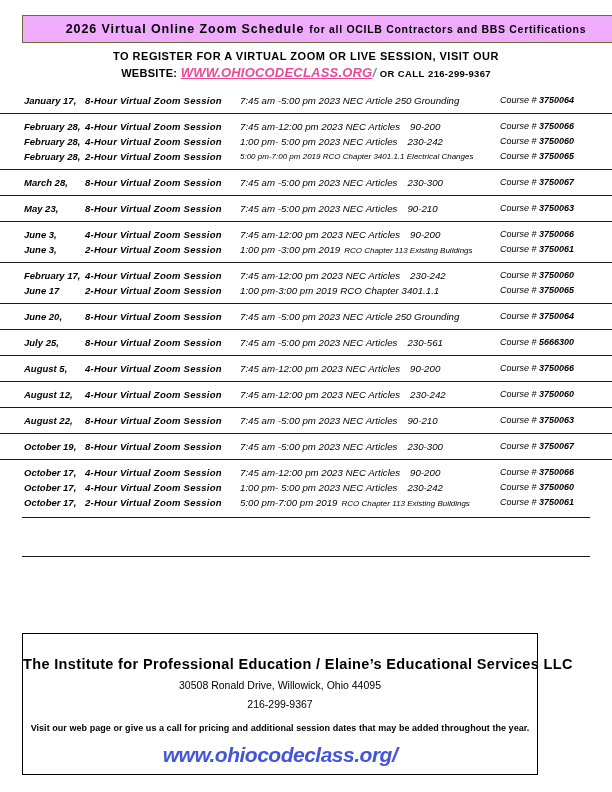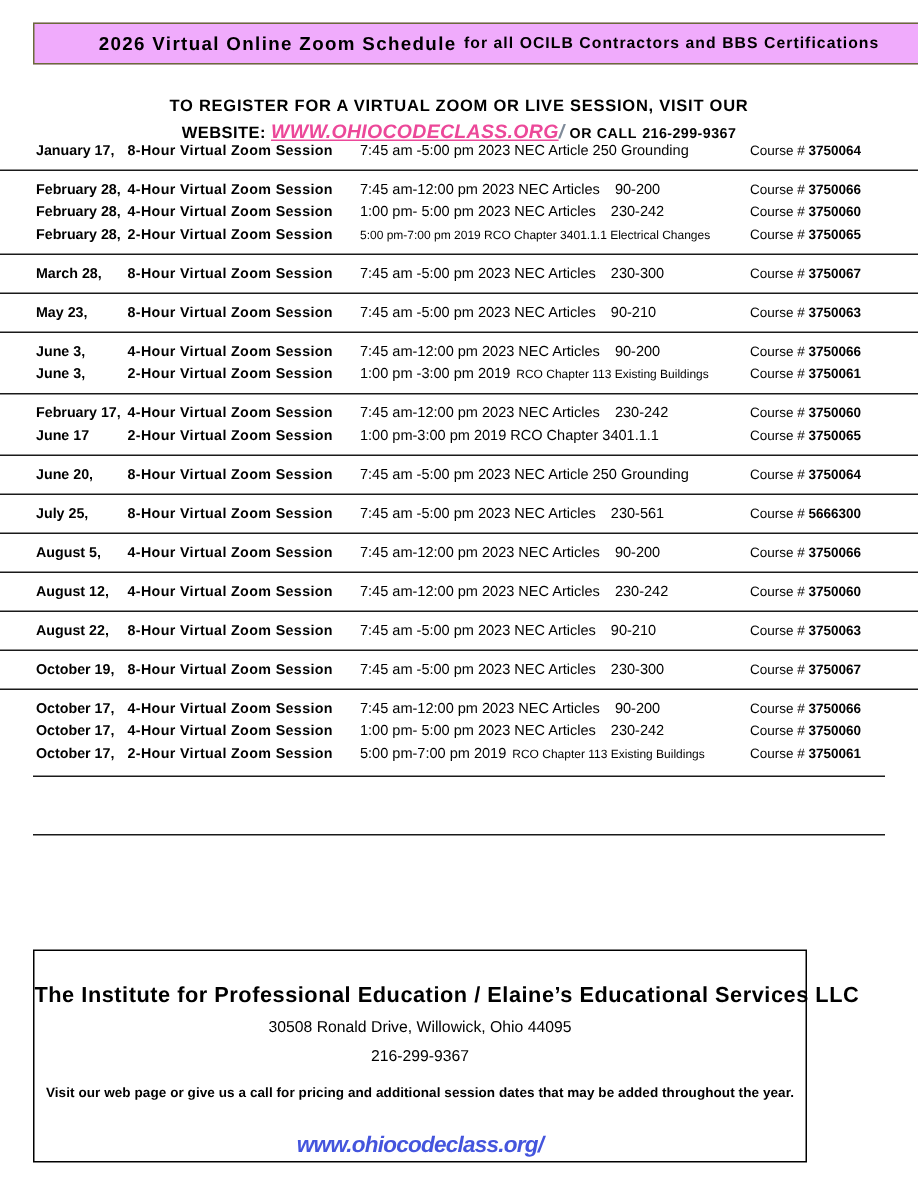--- a/index.html
+++ b/index.html
@@ -44,21 +44,20 @@
     margin-left: 5px;
   }
 
   
   .register {
     position: absolute;
     left: 0;
     top: 50px;
     width: 612px;
     text-align: center;
-    margin-top: 15px;
   }
   .register-line1 {
     font-size: 11px;
     font-weight: bold;
     letter-spacing: 0.5px;
   }
   .register-line2 {
     margin-top: 3px;
     font-size: 11px;
     font-weight: bold;
@@ -104,20 +103,21 @@
   }
   .group-pad {
     padding-top: 5px;
     padding-bottom: 5px;
   }
   .row {
     position: relative;
     height: 15px;
     line-height: 15px;
     white-space: nowrap;
+    font-style: italic;
   }
   .c-date {
     position: absolute;
     left: 24px;
     font-size: 9.5px;
     font-weight: bold;
   }
   .c-session {
     position: absolute;
     left: 85px;
@@ -184,22 +184,22 @@
     font-size: 10.5px;
   }
   .f-note {
     margin-top: 13px;
     font-size: 9px;
     font-weight: bold;
     letter-spacing: 0.05px;
     white-space: nowrap;
   }
   .f-url {
-    margin-top: 22px;
-    font-size: 15px;
+    margin-top: 10px;
+    font-size: 21px;
     font-style: italic;
     font-weight: bold;
     color: #4455dd;
     letter-spacing: -0.5px;
   }
 </style>
 </head>
 <body>
 
 <div class="banner">

